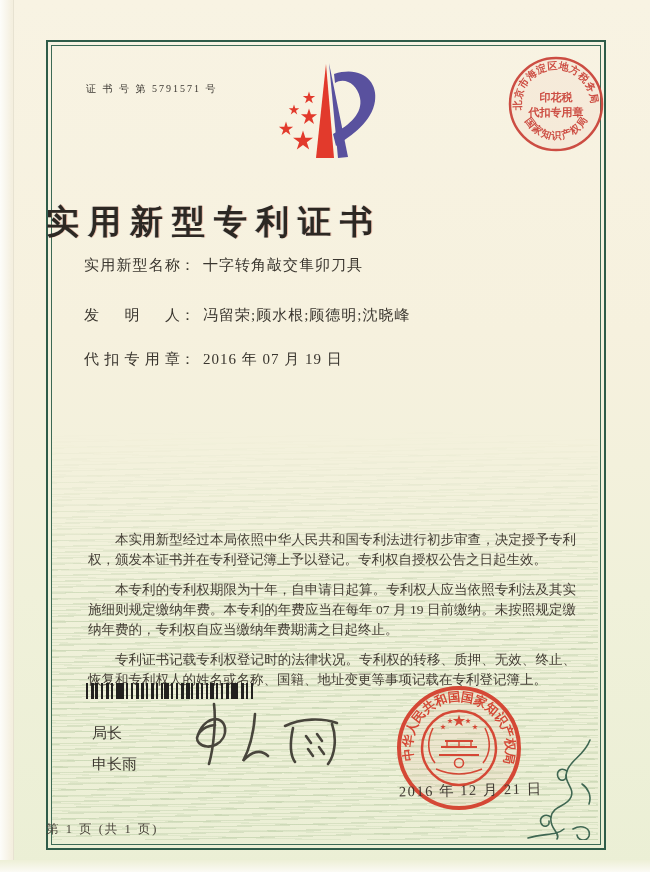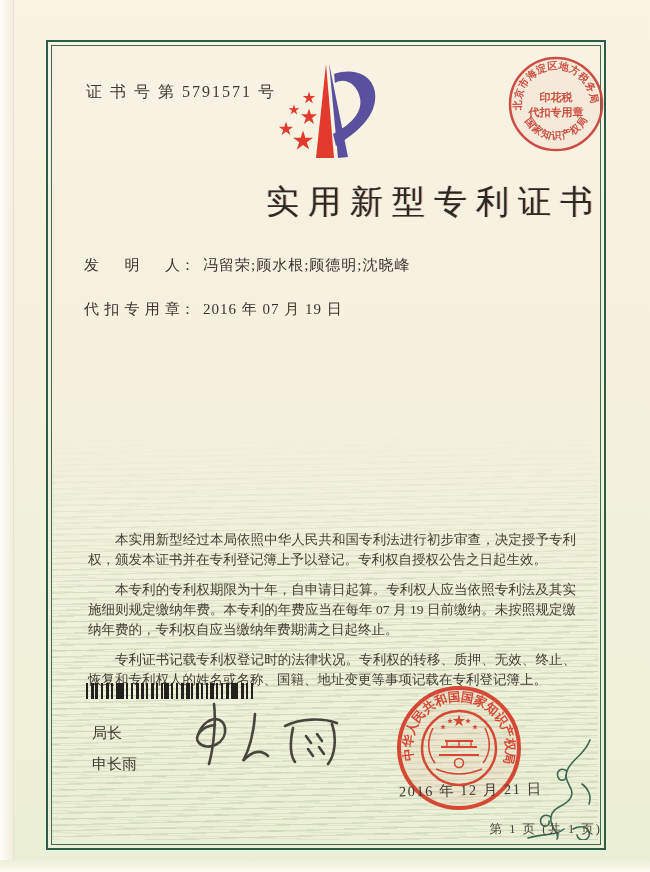--- a/index.html
+++ b/index.html
@@ -15,25 +15,25 @@
   .frame-outer{position:absolute;left:46px;top:40px;width:556px;height:806px;
     border:2px solid #2f5c49;}
   .frame-inner{position:absolute;inset:3px;border:1px solid #3c6a55;}
   .guilloche{position:absolute;left:52px;top:430px;width:546px;height:410px;
     background:
       repeating-linear-gradient(178.5deg, rgba(140,172,120,.22) 0 1.4px, rgba(0,0,0,0) 1.4px 5.8px),
       repeating-linear-gradient(181.5deg, rgba(150,180,130,.14) 0 1.2px, rgba(0,0,0,0) 1.2px 7.3px);
     -webkit-mask-image:linear-gradient(180deg,transparent 0,#000 45%);
     mask-image:linear-gradient(180deg,transparent 0,#000 45%);
     pointer-events:none;}
-  .cert-no{position:absolute;left:86px;top:82px;font-size:16px;letter-spacing:2px;color:#3d3933;}
+  .cert-no{position:absolute;left:86px;top:82px;font-size:10px;letter-spacing:2px;color:#3d3933;}
   .logo{position:absolute;left:272px;top:60px;width:110px;height:104px;}
   .tax-stamp{position:absolute;left:498px;top:46px;width:116px;height:116px;opacity:.92;}
-  .doc-title{position:absolute;left:46px;top:180px;width:556px;text-align:right;
-    font-size:33px;font-weight:normal;letter-spacing:9px;color:#2c2823;
+  .doc-title{position:absolute;left:46px;top:200px;width:556px;text-align:left;
+    font-size:33px;font-weight:bold;letter-spacing:9px;color:#2c2823;
     text-shadow:1px 0 0 rgba(190,60,40,.30), -1px 0 0 rgba(70,110,150,.18);}
   .fields{position:absolute;left:84px;top:256px;width:480px;font-size:15px;color:#3a362f;}
   .field-row{height:44px;white-space:nowrap;}
   .field-row.first{height:50px;}
   .field-label{display:inline-block;width:96px;text-align:justify;text-align-last:justify;}
   .field-colon{margin-right:8px;}
   .field-value{letter-spacing:1px;}
   .body-text{position:absolute;left:78px;top:520px;width:508px;font-size:13.5px;
     line-height:20px;text-align:justify;color:#443e35;}
   .body-text p{margin:10px;text-indent:2em;}
@@ -41,21 +41,21 @@
     background:
       repeating-linear-gradient(90deg,#22211f 0 2px,rgba(0,0,0,0) 2px 5px),
       repeating-linear-gradient(90deg,#22211f 0 1px,rgba(0,0,0,0) 1px 7.5px),
       repeating-linear-gradient(90deg,rgba(0,0,0,0) 0 9px,#22211f 9px 12px,rgba(0,0,0,0) 12px 23px);}
   .sig-block{position:absolute;left:92px;top:718px;font-size:15px;color:#3b372f;line-height:31px;}
   .sig-script{position:absolute;left:183px;top:698px;width:170px;height:84px;}
   .seal{position:absolute;left:394px;top:683px;width:130px;height:130px;opacity:.95;}
   .seal-date{position:absolute;left:399px;top:781px;font-size:14.5px;letter-spacing:1.5px;
     color:#3e3830;transform:rotate(-1.2deg);z-index:5;}
   .flourish{position:absolute;left:512px;top:738px;width:84px;height:102px;}
-  .page-footer{position:absolute;left:46px;top:821px;width:556px;text-align:right;
+  .page-footer{position:absolute;left:46px;top:821px;width:556px;text-align:left;
     font-size:12.5px;letter-spacing:2px;color:#4a453b;}
 </style>
 </head>
 <body>
 
 <div class="sheet">
 
   <div class="scan-edge-left"></div>
   <div class="scan-edge-bottom"></div>
 
@@ -91,20 +91,23 @@
     <text font-size="10" fill="#c94036" font-weight="bold" letter-spacing="1">
       <textPath href="#taxBotArc" startOffset="2">国家知识产权局</textPath>
     </text>
     <text x="58" y="55" text-anchor="middle" font-size="11" fill="#c94036" font-weight="bold">印花税</text>
     <text x="58" y="70" text-anchor="middle" font-size="11" fill="#c94036" font-weight="bold">代扣专用章</text>
   </svg>
 
   <div class="doc-title">实用新型专利证书</div>
 
   <div class="fields">
+    <div class="field-row first">
+      <span class="field-label">实用新型名称</span><span class="field-colon">：</span><span class="field-value">十字转角敲交隼卯刀具</span>
+    </div>
     <div class="field-row">
       <span class="field-label">发明人</span><span class="field-colon">：</span><span class="field-value">冯留荣;顾水根;顾德明;沈晓峰</span>
     </div>
     <div class="field-row">
       <span class="field-label">代扣专用章</span><span class="field-colon">：</span><span class="field-value">2016 年 07 月 19 日</span>
     </div>
   </div>
 
   <div class="body-text">
     <p>本实用新型经过本局依照中华人民共和国专利法进行初步审查，决定授予专利权，颁发本证书并在专利登记簿上予以登记。专利权自授权公告之日起生效。</p>

